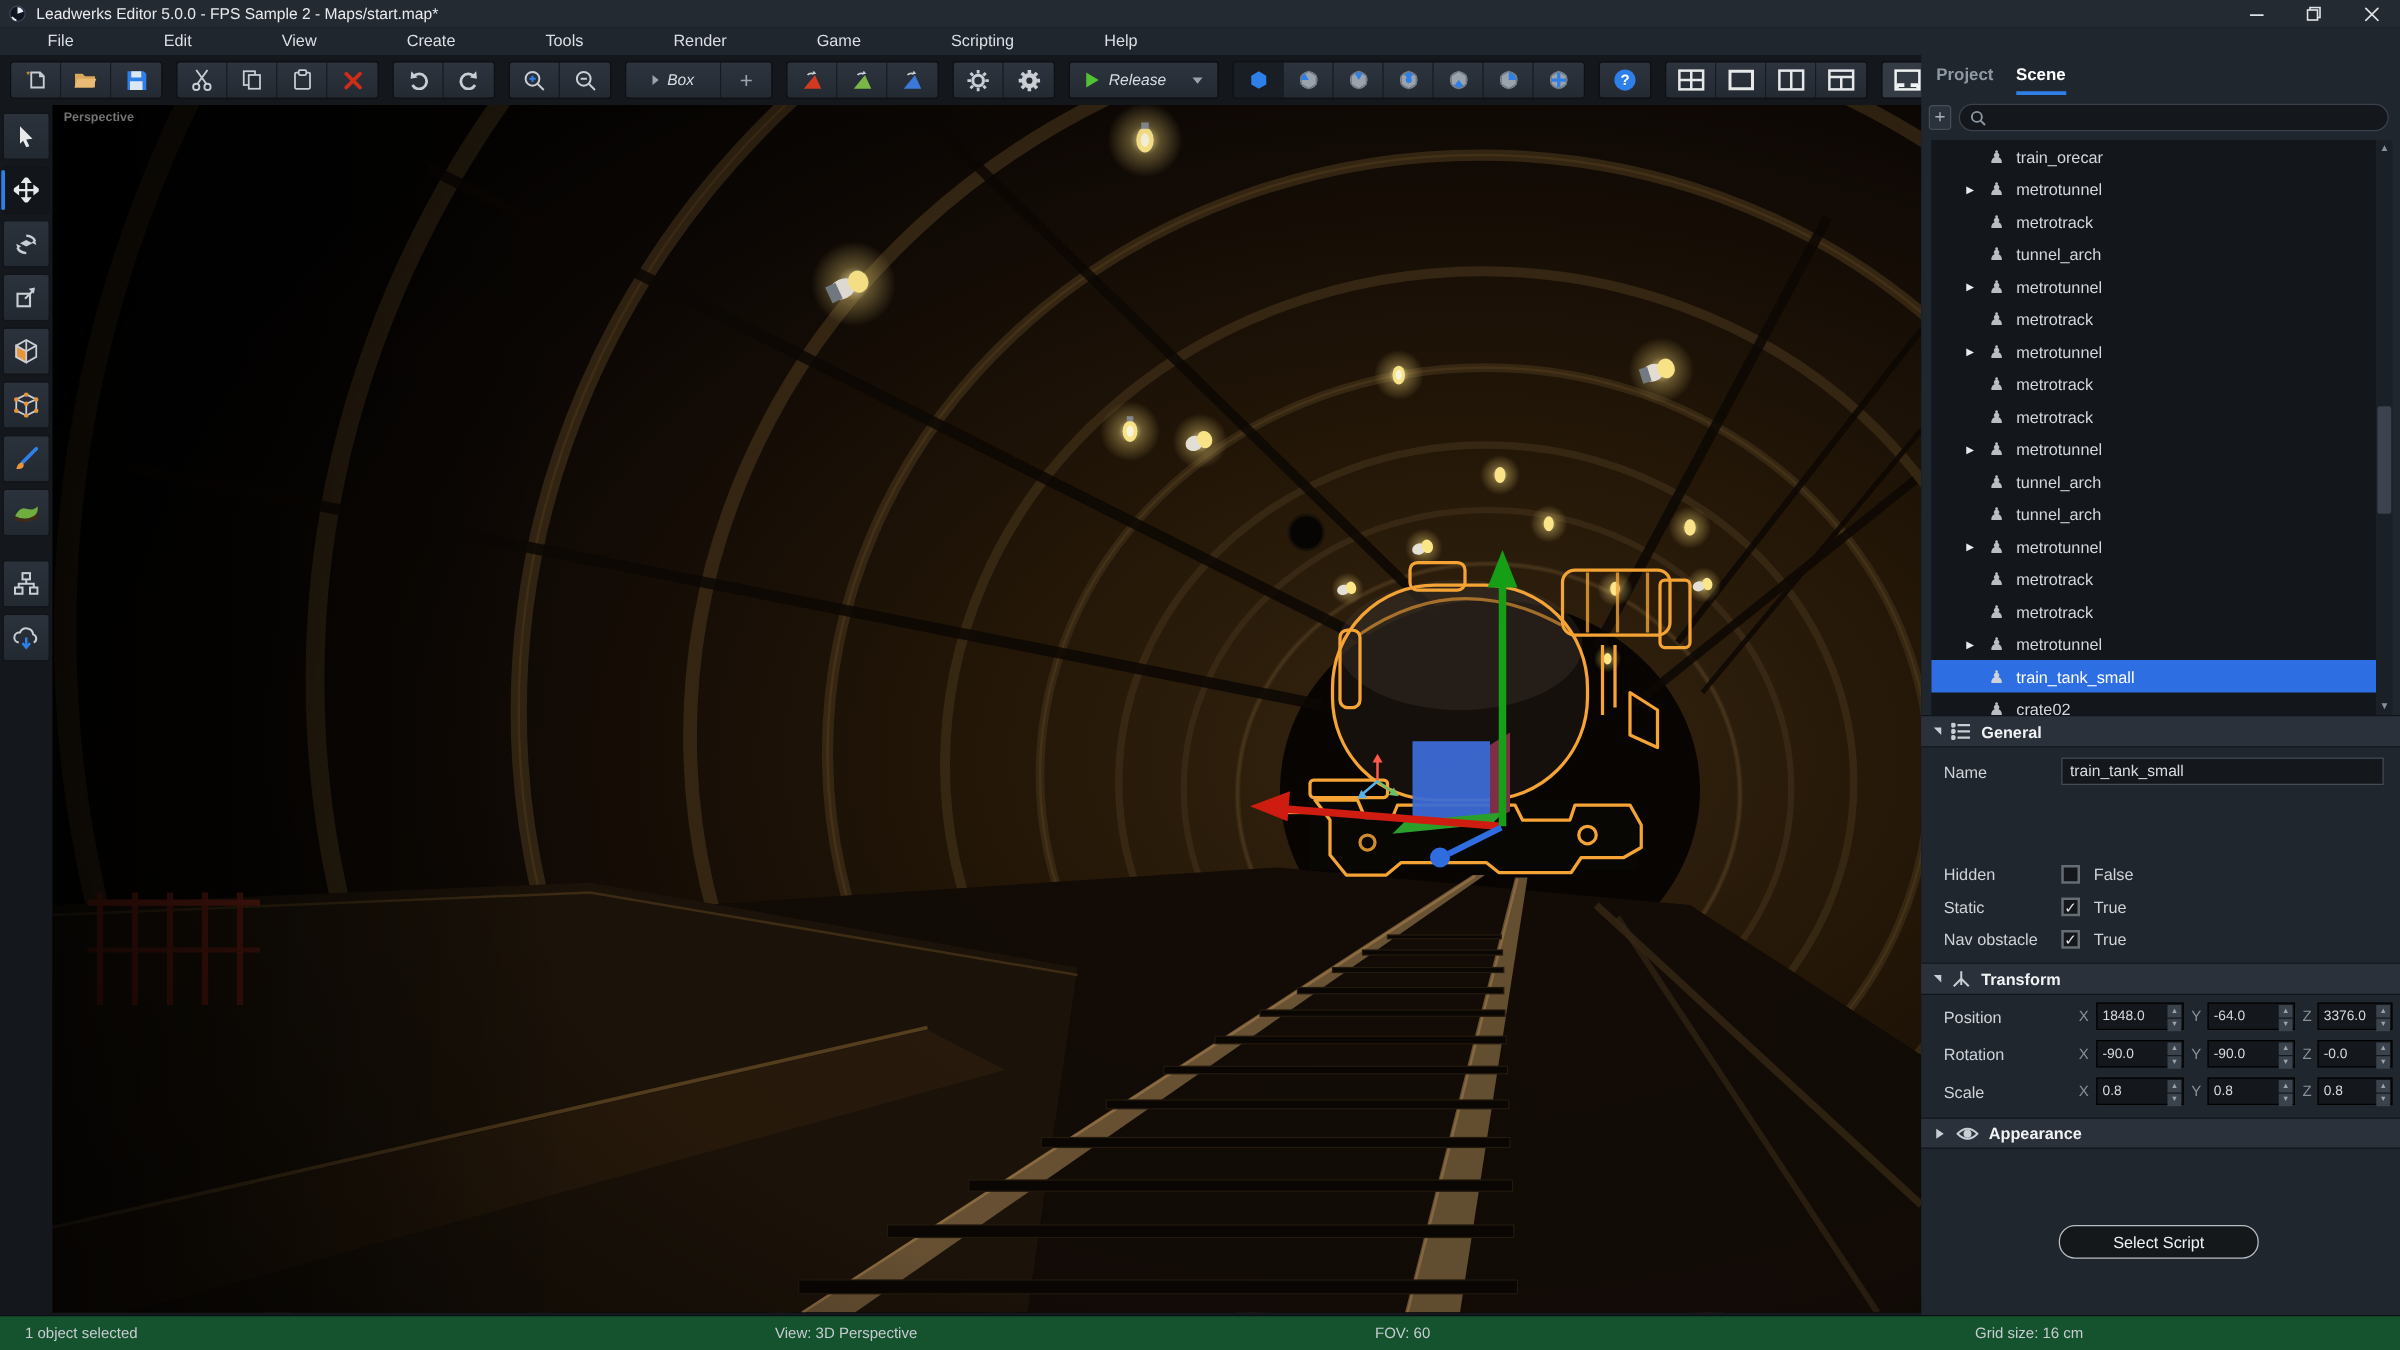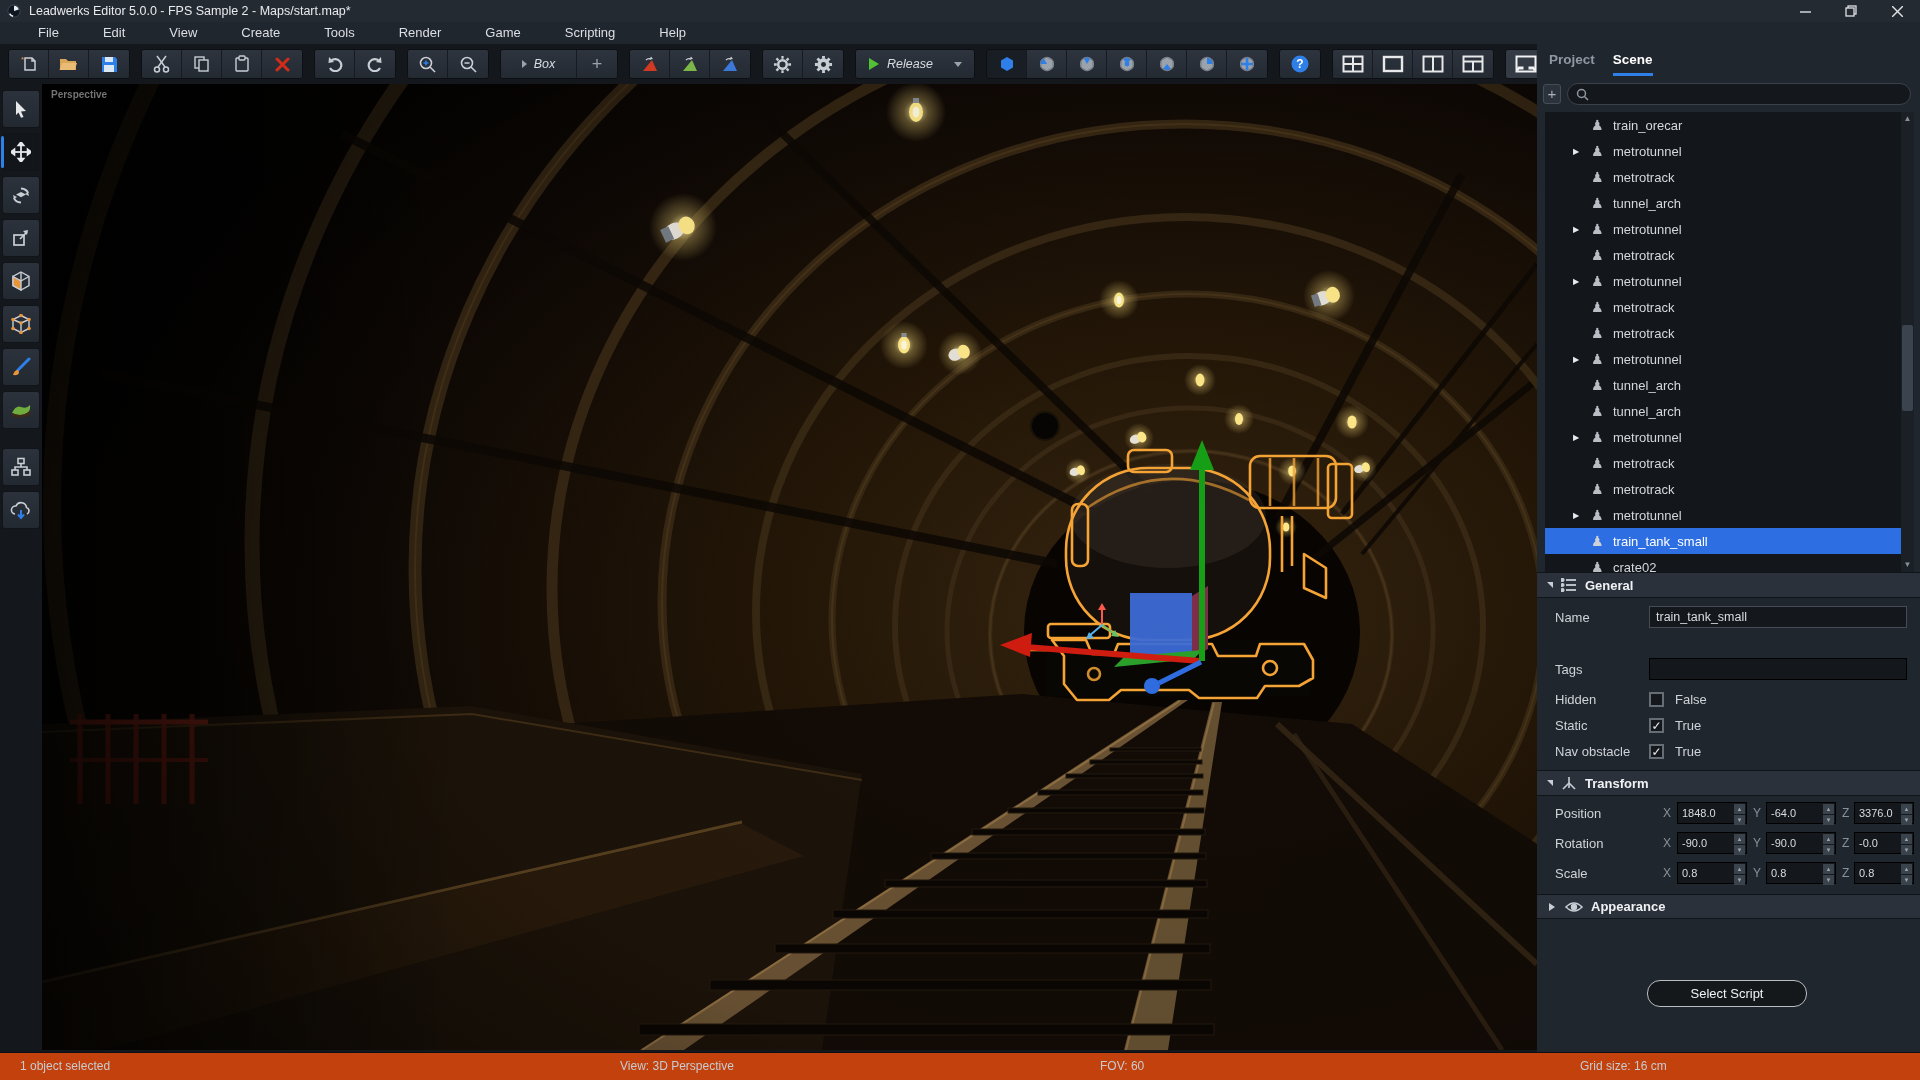--- a/index.html
+++ b/index.html
@@ -9,21 +9,21 @@
   
   #titlebar { position:absolute; left:0; top:0; width:1920px; height:22px; background:#242a32;
     display:flex; align-items:center; }
   #titlebar .appicon { width:14px; height:14px; margin:0 8px 0 7px; }
   #titlebar .title { font-size:12.5px; color:#e8eaed; }
   #wincontrols { position:absolute; right:0; top:0; height:22px; display:flex; }
   .winbtn { width:46px; height:22px; display:flex; align-items:center; justify-content:center; color:#dfe2e6; }
 
   
   #menubar { position:absolute; left:0; top:22px; width:1920px; height:22px; background:#20262e;
-    display:flex; align-items:center; padding-left:16px; }
+    display:flex; align-items:center; padding-left:16px;gap:28px; }
   .menuitem { padding:0 22px; font-size:13px; color:#dcdfe4; height:22px; line-height:22px; }
 
   
   #toolbar { position:absolute; left:0; top:44px; width:1920px; height:40px; background:#14171c;
     display:flex; align-items:center; padding-left:8px; }
   .tgroup { display:flex; background:#20252d; border:1px solid #0c0f13; border-radius:3px; margin-right:11px; overflow:hidden; }
   .tbtn { width:40px; height:28px; display:flex; align-items:center; justify-content:center;
     background:linear-gradient(#2d343e,#242a32); border-right:1px solid #171b21; }
   .tbtn:last-child { border-right:none; }
   .tbtn.pressed { background:#191e25; }
@@ -89,21 +89,21 @@
   .numwrap input { flex:1; min-width:0; background:transparent; border:none; outline:none; color:#d8dce1;
     font-size:11px; padding:0 4px; font-family:"Liberation Sans",sans-serif; }
   .spin { width:12px; display:flex; flex-direction:column; }
   .spin span { flex:1; background:#3a424c; color:#9aa2ab; font-size:6px; text-align:center; line-height:10px; margin:1px 1px 0 0; }
   .spin span:last-child { margin-bottom:1px; }
 
   #selectscript { position:absolute; left:110px; top:936px; width:160px; height:27px; background:#14181b;
     border:1px solid #b9bec4; border-radius:13px; color:#f0f2f4; font-size:13px; }
 
   
-  #statusbar { position:absolute; left:0; top:1052px; width:1920px; height:28px; background:#c2410c; border-top:1px solid #0c0f13; }
+  #statusbar { position:absolute; left:0; top:1052px; width:1920px; height:28px; background:#14532d; border-top:1px solid #0c0f13; }
   #statusbar span { position:absolute; top:6px; font-size:12px; color:#c7ccd2; }
 
   svg { display:block; }
 </style>
 </head>
 <body>
 
 <div id="titlebar">
   <svg class="appicon" viewBox="0 0 16 16">
     <circle cx="8" cy="8" r="7" fill="#10161f" stroke="#3b4a5c"></circle>
@@ -818,24 +818,20 @@
       <circle cx="1.5" cy="2" r="1.2" fill="#c9ced4"></circle>
         <circle cx="1.5" cy="7" r="1.2" fill="#c9ced4"></circle>
         <circle cx="1.5" cy="12" r="1.2" fill="#c9ced4"></circle>
       </svg>
     <span class="shlabel">General</span>
   </div>
   <div class="prow" style="top:562px;">
       <span class="plabel">Name</span>
     <input class="pfield" style="border-color: rgb(69, 76, 86);" value="train_tank_small">
     </div>
-  <div class="prow" style="top:614px;">
-      <span class="plabel">Tags</span>
-    <input class="pfield" value="" style="">
-    </div>
   <div class="prow" style="top:644px;">
       <span class="plabel">Hidden</span>
     <span class="checkbox"></span>
     <span class="cbval">False</span>
     </div>
   <div class="prow" style="top:670px;">
       <span class="plabel">Static</span>
     <span class="checkbox">✓</span>
     <span class="cbval">True</span>
     </div>

